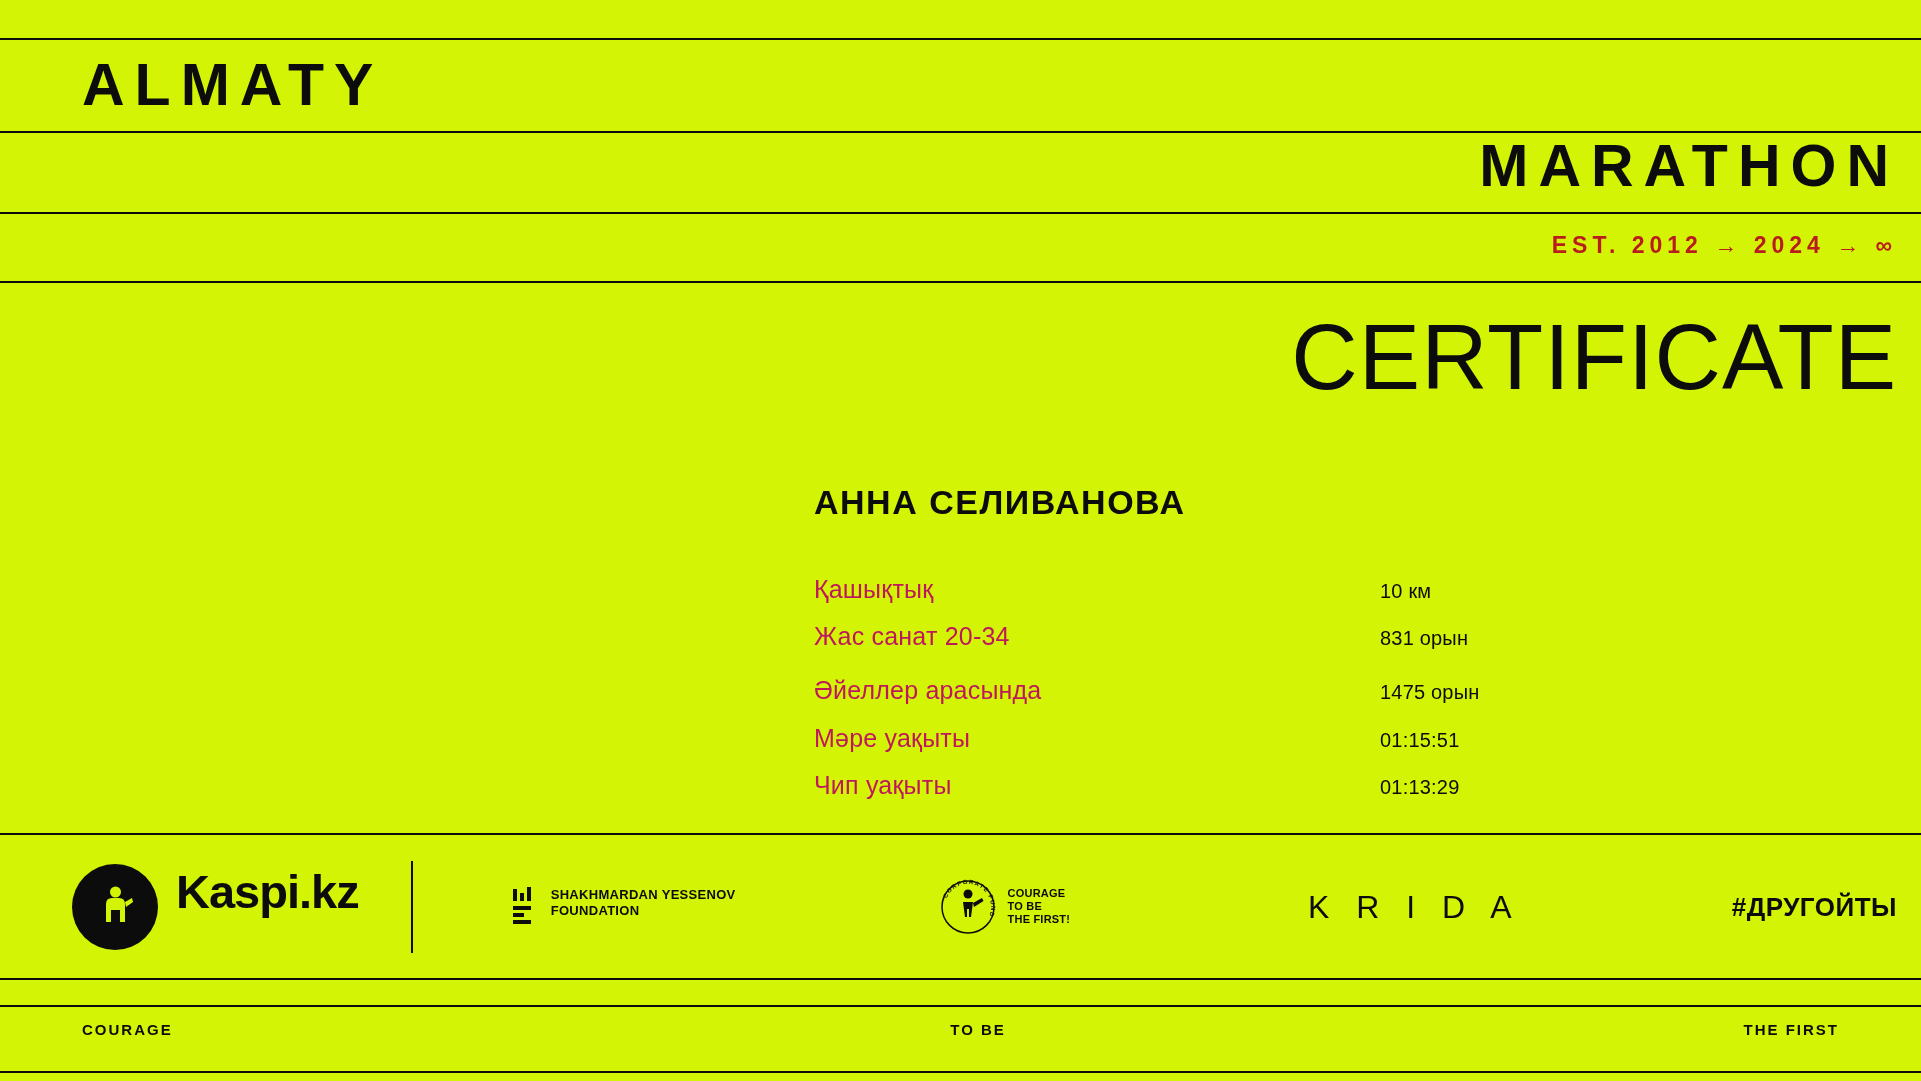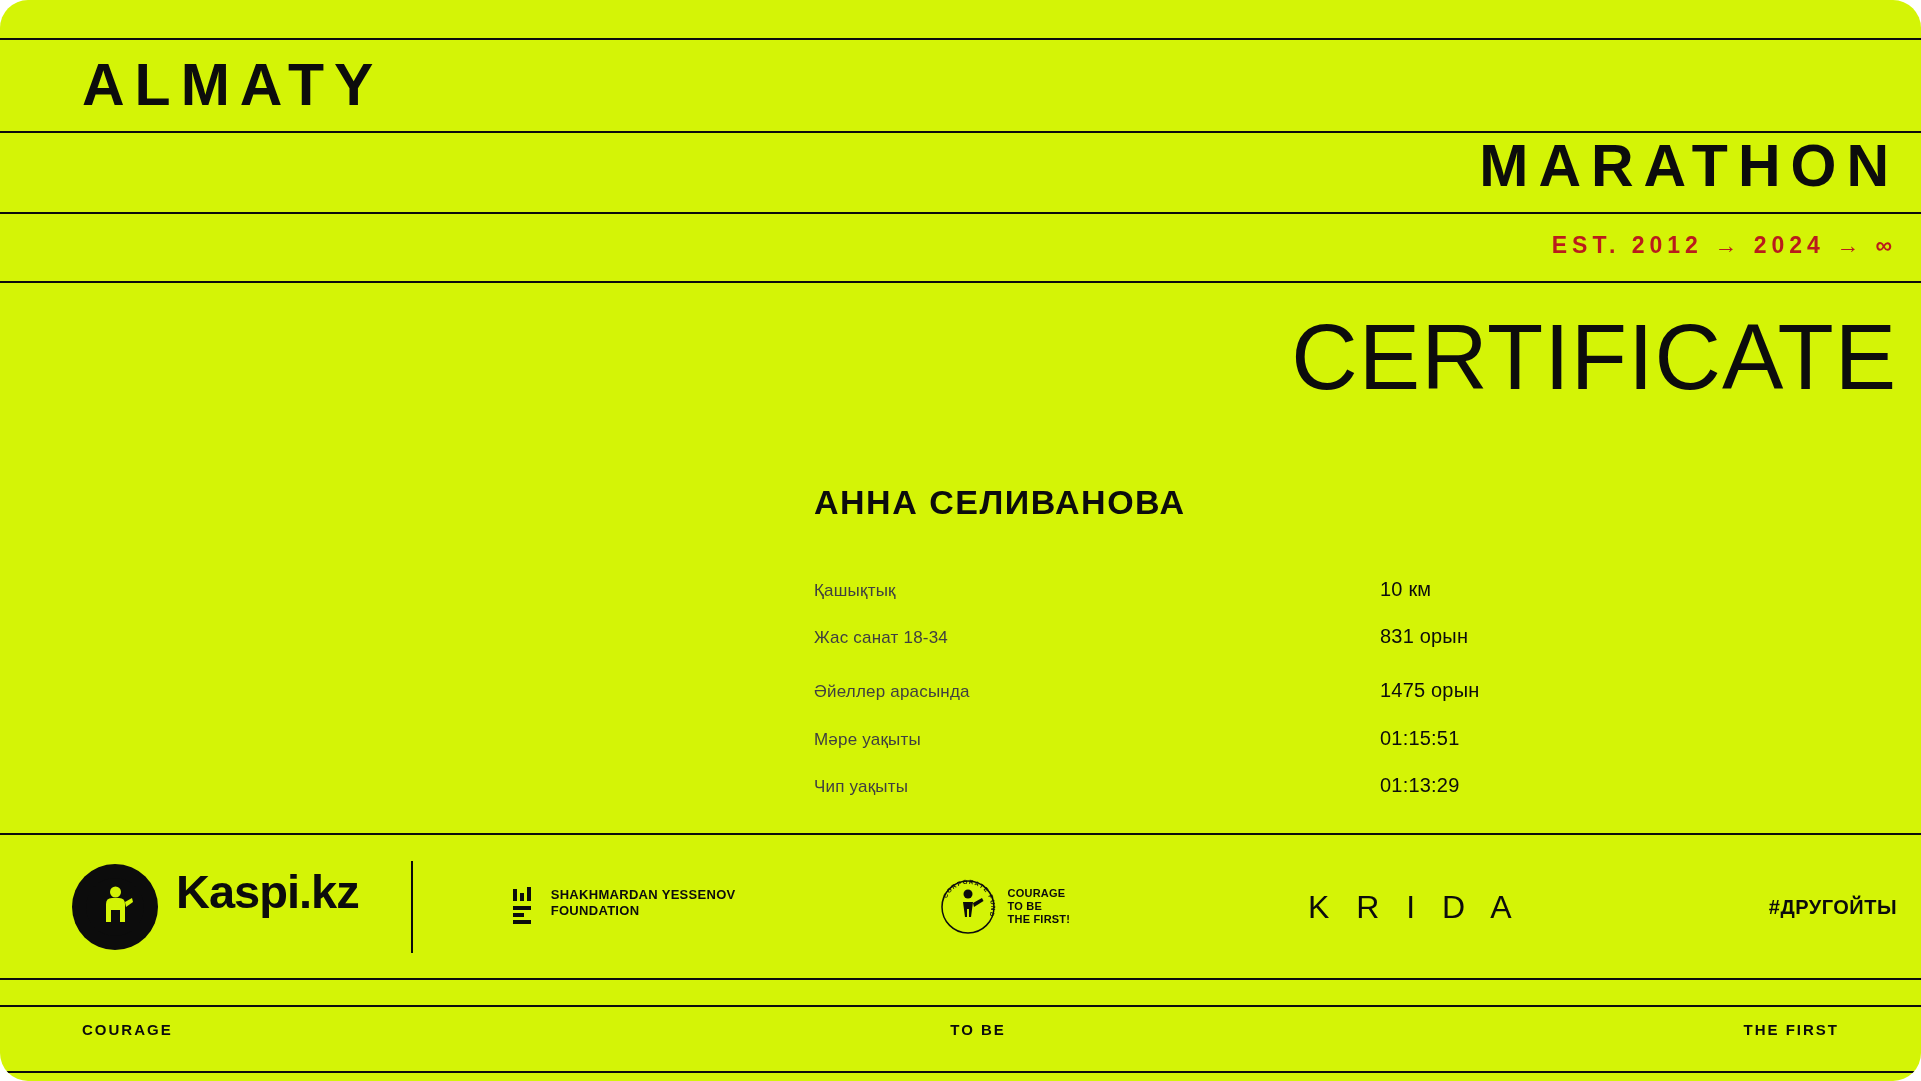--- a/index.html
+++ b/index.html
@@ -8,21 +8,20 @@
     height: 1081px;
     background: #ffffff;
     font-family: "Liberation Sans", sans-serif;
   }
   .cert {
     position: relative;
     width: 1921px;
     height: 1081px;
     background: #d4f406;
     overflow: hidden;
-    border-radius: 28px;
   }
   
   .rule {
     position: absolute;
     left: 0;
     width: 1921px;
     height: 2px;
     background: #0c0c0c;
   }
   .r1 { top: 38px; }
@@ -101,24 +100,24 @@
     top: 572px;
     width: 880px;
   }
   .res-row {
     display: flex;
     align-items: baseline;
     height: 47px;
   }
   .res-label {
     width: 566px;
-    font-size: 17px;
+    font-size: 25px;
     line-height: 34px;
     font-weight: 400;
-    color: #404040;
+    color: #be185d;
     letter-spacing: 0.2px;
   }
   .res-value {
     font-size: 20px;
     line-height: 34px;
     font-weight: 400;
     color: #0c0c0c;
     letter-spacing: 0.2px;
   }
   .res-row.gap-a { height: 54px; }
@@ -196,21 +195,21 @@
     margin-left: 238px;
     font-size: 32px;
     line-height: 40px;
     font-weight: 400;
     letter-spacing: 9px;
     color: #0c0c0c;
   }
   .drugoity {
     margin-left: auto;
     margin-right: 24px;
-    font-size: 20px;
+    font-size: 26px;
     line-height: 34px;
     font-weight: 700;
     letter-spacing: 0.5px;
     color: #0c0c0c;
   }
 
   
   .tagline {
     position: absolute;
     left: 0;
@@ -248,21 +247,21 @@
   <div class="title">CERTIFICATE</div>
 
   <div class="athlete">АННА СЕЛИВАНОВА</div>
 
   <div class="results">
     <div class="res-row">
       <div class="res-label">Қашықтық</div>
       <div class="res-value">10 км</div>
     </div>
     <div class="res-row gap-a">
-      <div class="res-label">Жас санат 18-34</div>
+      <div class="res-label">Жас санат 20-34</div>
       <div class="res-value">831 орын</div>
     </div>
     <div class="res-row gap-b">
       <div class="res-label">Әйеллер арасында</div>
       <div class="res-value">1475 орын</div>
     </div>
     <div class="res-row">
       <div class="res-label">Мәре уақыты</div>
       <div class="res-value">01:15:51</div>
     </div>

